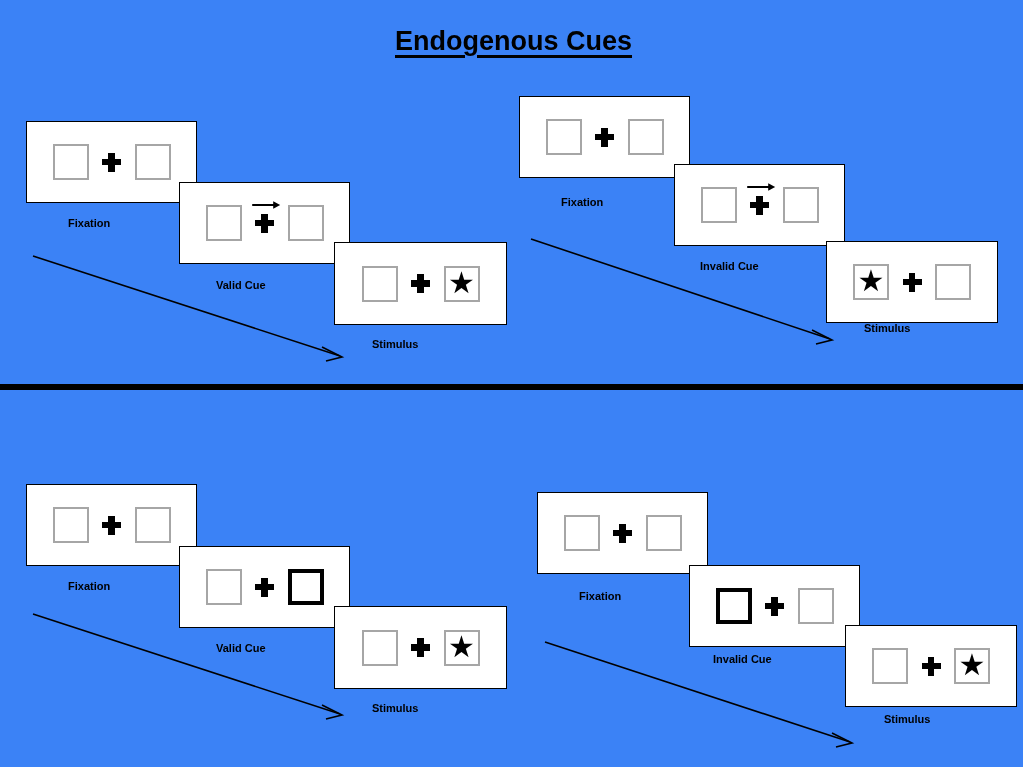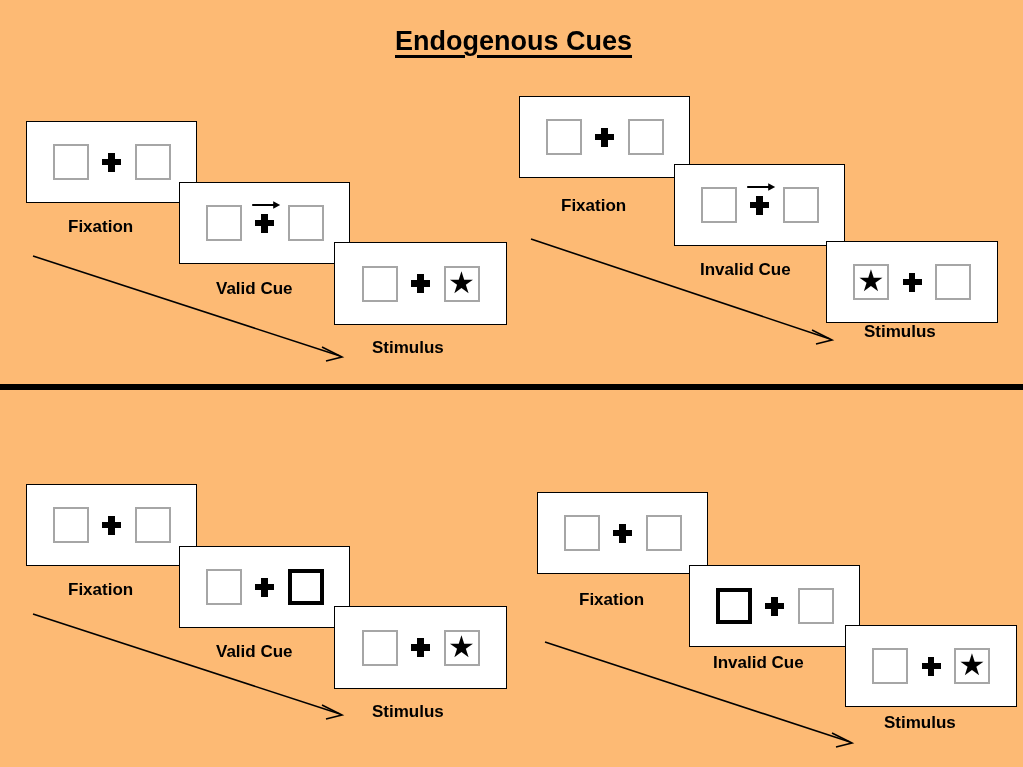--- a/index.html
+++ b/index.html
@@ -9,21 +9,21 @@
     background: #ffffff;
   }
   body {
     font-family: "Liberation Sans", sans-serif;
     color: #000000;
   }
   #canvas {
     position: relative;
     width: 1023px;
     height: 767px;
-    background: #fdba74;
+    background: #3b82f6;
     overflow: hidden;
   }
 
   
   .section-title {
     position: absolute;
     font-size: 27px;
     font-weight: bold;
     color: #000;
     letter-spacing: 0px;
@@ -117,21 +117,21 @@
     top: -15px;
     left: 50%;
     transform: translateX(-46%);
     width: 30px;
     height: 12px;
   }
 
   
   .panel-label {
     position: absolute;
-    font-size: 17px;
+    font-size: 11px;
     font-weight: bold;
     color: #000000;
     white-space: nowrap;
   }
 
   
   .time-arrow {
     position: absolute;
     overflow: visible;
     pointer-events: none;

